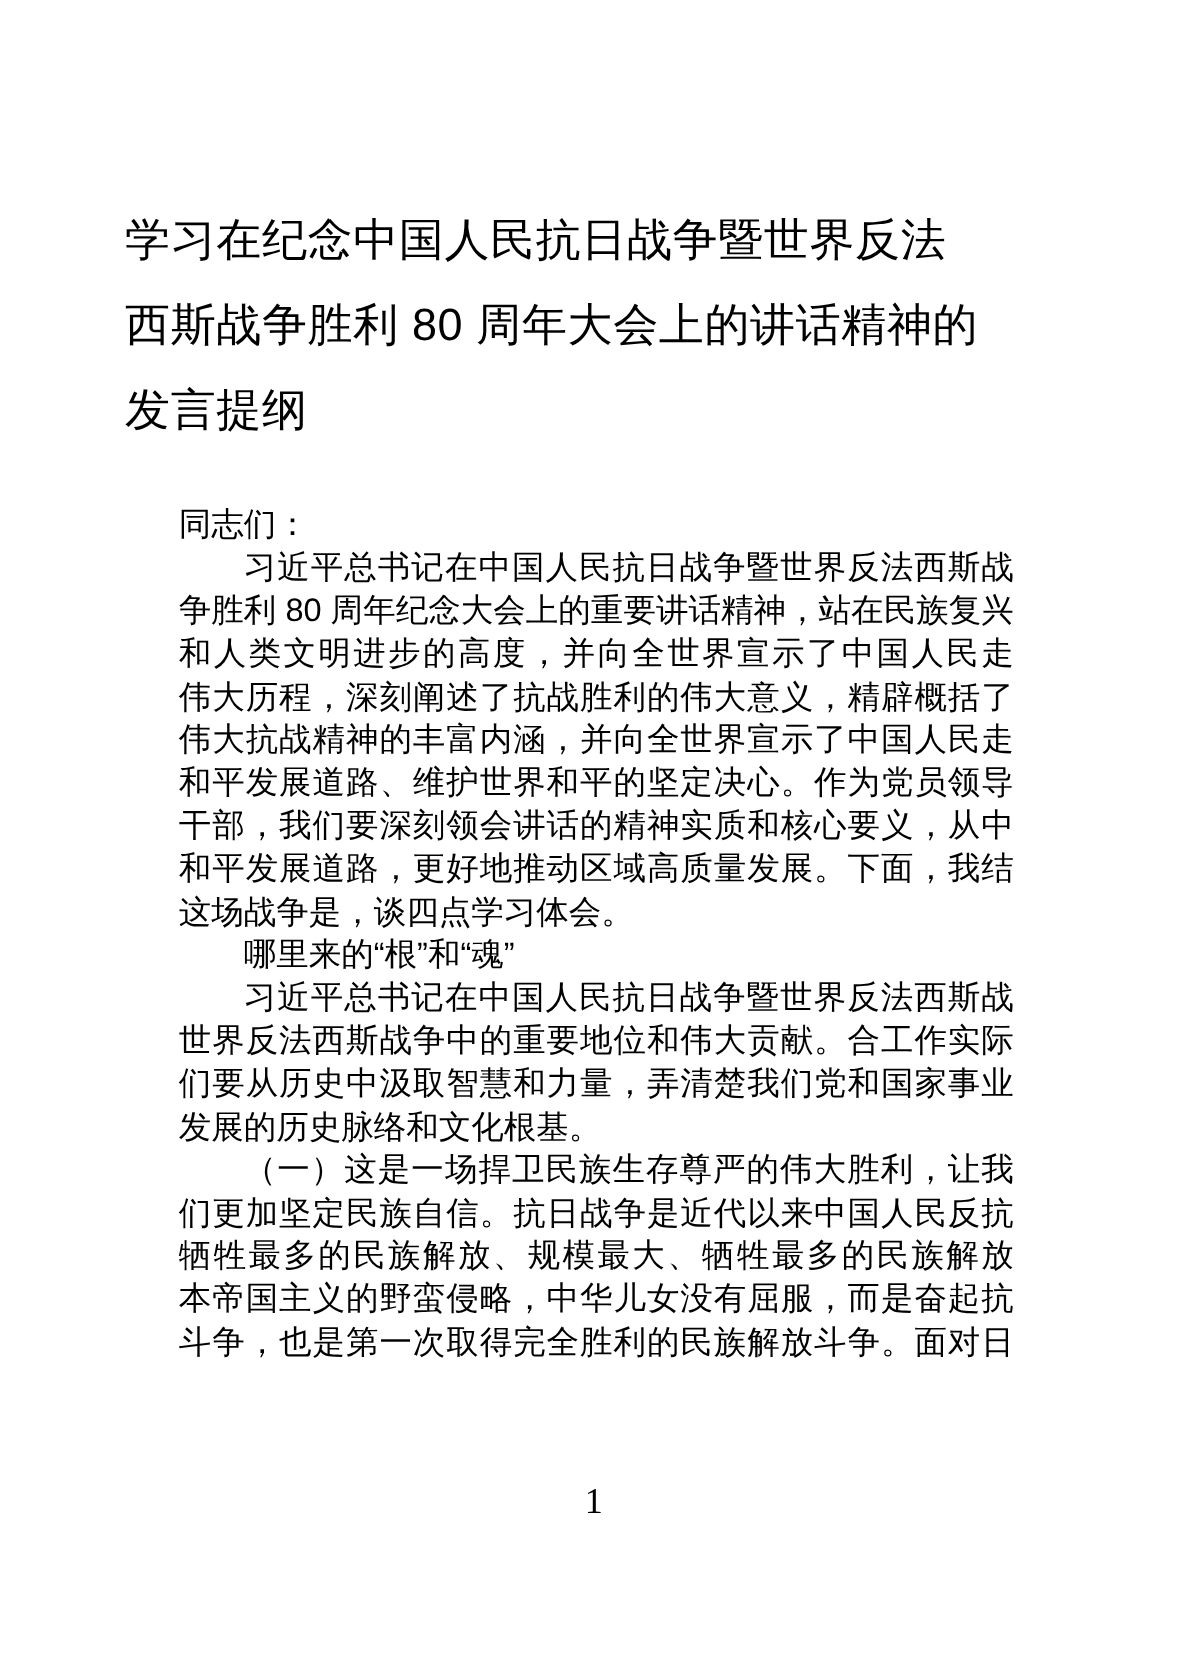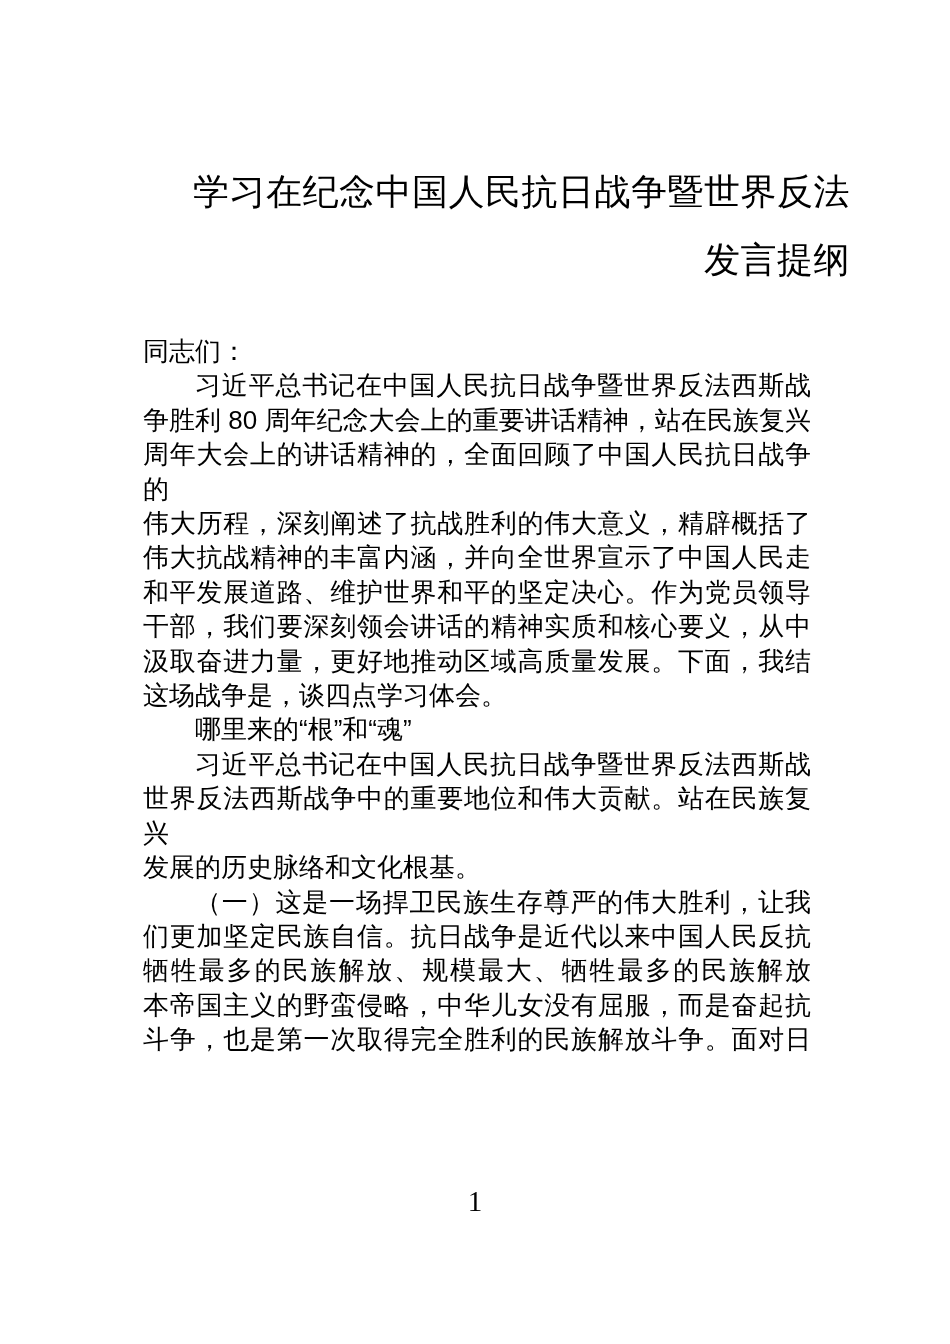--- a/index.html
+++ b/index.html
@@ -11,21 +11,21 @@
     position: relative;
     width: 950px;
     height: 1344px;
     background: #ffffff;
     color: #000000;
     overflow: hidden;
     font-family: "Liberation Sans", sans-serif;
   }
   .doc-title {
     margin: 158px 100px 0 100px;
-    text-align: right;
+    text-align: left;
     font-size: 36px;
     line-height: 68px;
     font-weight: 400;
     letter-spacing: 0.5px;
   }
   .title-line {
     white-space: nowrap;
   }
   .doc-body {
     margin: 40px 0 0 143px;
@@ -64,44 +64,46 @@
     color: #000000;
   }
 </style>
 </head>
 <body>
 
 <div class="page">
 
   <header class="doc-title">
     <div class="title-line">学习在纪念中国人民抗日战争暨世界反法</div>
+    <div class="title-line">西斯战争胜利 80 周年大会上的讲话精神的</div>
     <div class="title-line">发言提纲</div>
   </header>
 
   <main class="doc-body">
       <div class="para para-salutation">
         <div class="line pl">同志们：</div>
       </div>
       <div class="para para-body">
         <div class="line">习近平总书记在中国人民抗日战争暨世界反法西斯战</div>
         <div class="line">争胜利 80 周年纪念大会上的重要讲话精神，站在民族复兴</div>
-        <div class="line">周年大会上的讲话精神的，全面回顾了中国人民抗日战争的</div>
+        <div class="line">和人类文明进步的高度，并向全世界宣示了中国人民走</div>
         <div class="line">伟大历程，深刻阐述了抗战胜利的伟大意义，精辟概括了</div>
         <div class="line">伟大抗战精神的丰富内涵，并向全世界宣示了中国人民走</div>
         <div class="line">和平发展道路、维护世界和平的坚定决心。作为党员领导</div>
         <div class="line">干部，我们要深刻领会讲话的精神实质和核心要义，从中</div>
-        <div class="line">汲取奋进力量，更好地推动区域高质量发展。下面，我结</div>
+        <div class="line">和平发展道路，更好地推动区域高质量发展。下面，我结</div>
         <div class="line pl">这场战争是，谈四点学习体会。</div>
       </div>
       <div class="para para-heading">
         <div class="line pl">哪里来的“根”和“魂”</div>
       </div>
       <div class="para para-body">
         <div class="line">习近平总书记在中国人民抗日战争暨世界反法西斯战</div>
-        <div class="line">世界反法西斯战争中的重要地位和伟大贡献。站在民族复兴</div>
+        <div class="line">世界反法西斯战争中的重要地位和伟大贡献。合工作实际</div>
+        <div class="line">们要从历史中汲取智慧和力量，弄清楚我们党和国家事业</div>
         <div class="line pl">发展的历史脉络和文化根基。</div>
       </div>
       <div class="para para-body">
         <div class="line">（一）这是一场捍卫民族生存尊严的伟大胜利，让我</div>
         <div class="line">们更加坚定民族自信。抗日战争是近代以来中国人民反抗</div>
         <div class="line">牺牲最多的民族解放、规模最大、牺牲最多的民族解放</div>
         <div class="line">本帝国主义的野蛮侵略，中华儿女没有屈服，而是奋起抗</div>
         <div class="line">斗争，也是第一次取得完全胜利的民族解放斗争。面对日</div>
       </div>
     </main>

